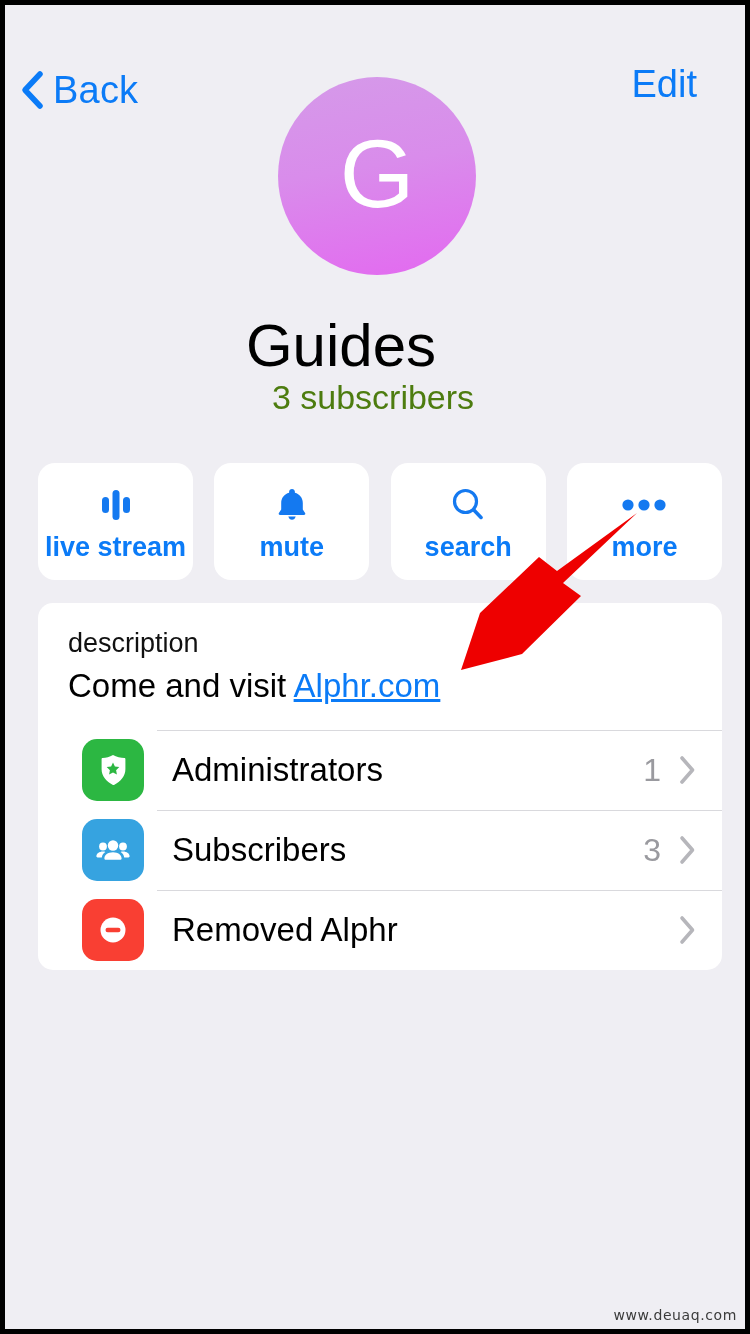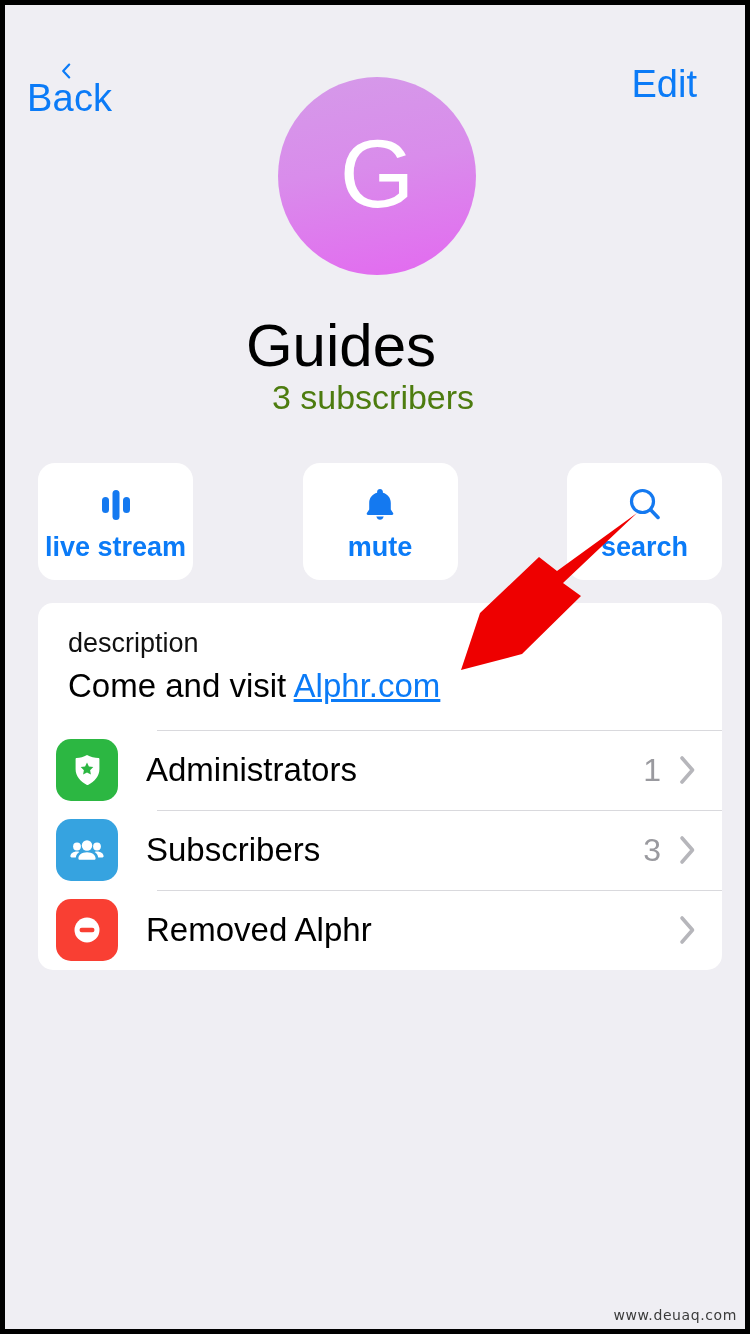--- a/index.html
+++ b/index.html
@@ -37,21 +37,20 @@
     height: 120px;
   }
   #back-button {
     position: absolute;
     left: 14px;
     top: 58px;
     display: flex;
     align-items: center;
     height: 54px;
     cursor: pointer;
-    flex-direction: column;
   }
   #back-chevron {
     width: 26px;
     height: 40px;
     display: block;
   }
   #back-label {
     color: #0b7bf7;
     font-size: 38px;
     letter-spacing: 0.2px;
@@ -172,21 +171,21 @@
     color: #0b7bf7;
     text-decoration: underline;
     cursor: pointer;
   }
 
   .list-row {
     position: relative;
     display: flex;
     align-items: center;
     height: 80px;
-    padding: 0 26px 0 18px;
+    padding: 0 26px 0 44px;
     cursor: pointer;
   }
   .list-row + .list-row::before,
   #first-row::before {
     content: "";
     position: absolute;
     left: 119px;
     right: 0;
     top: 0;
     height: 1px;
@@ -291,20 +290,30 @@
     <div class="action-button">
       <div class="action-icon">
         <svg width="44" height="44" viewBox="0 0 44 44">
           <circle cx="19.5" cy="18.5" r="11" fill="none" stroke="#1479f0" stroke-width="3.2"></circle>
           <line x1="27.6" y1="26.8" x2="35" y2="34.4" stroke="#1479f0" stroke-width="3.6" stroke-linecap="round"></line>
         </svg>
       </div>
       <div class="action-label">search</div>
     </div>
 
+    <div class="action-button">
+      <div class="action-icon">
+        <svg width="56" height="44" viewBox="0 0 56 44">
+          <circle cx="12" cy="22" r="5.6" fill="#1479f0"></circle>
+          <circle cx="28" cy="22" r="5.6" fill="#1479f0"></circle>
+          <circle cx="44" cy="22" r="5.6" fill="#1479f0"></circle>
+        </svg>
+      </div>
+      <div class="action-label">more</div>
+    </div>
   </div>
 
   <div id="info-card">
 
     <div id="description-block">
       <div id="description-label">description</div>
       <div id="description-text">
         <span>Come and visit </span><span id="description-link">Alphr.com</span>
       </div>
     </div>

